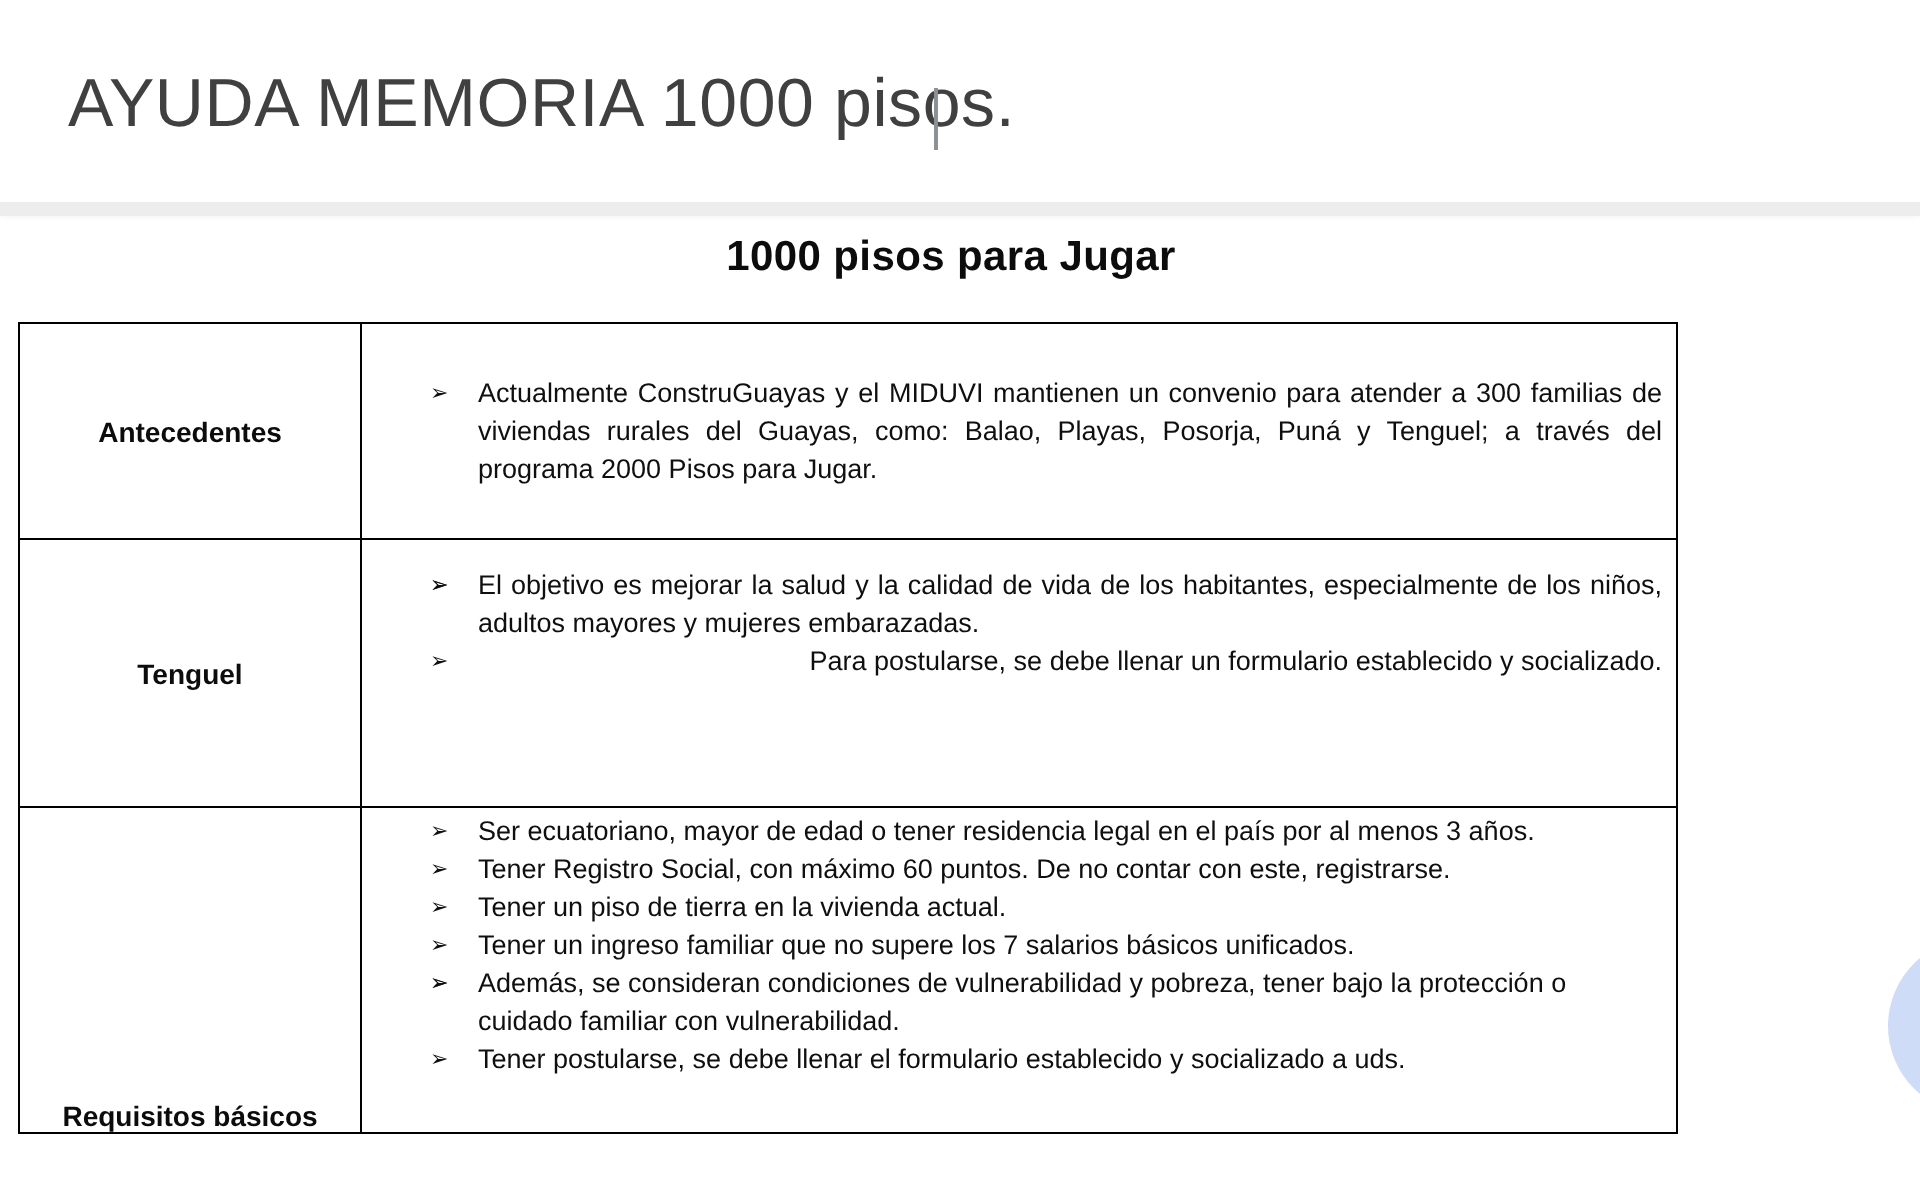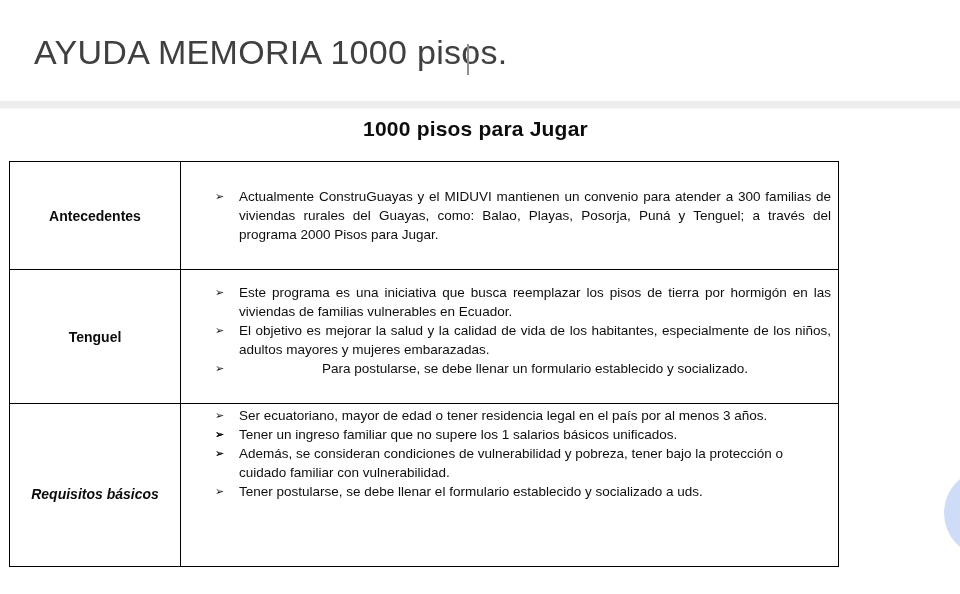--- a/index.html
+++ b/index.html
@@ -52,39 +52,39 @@
   }
   .cell { box-sizing:border-box; }
   .b-right  { border-right:1.5px solid #000000; }
   .b-bottom { border-bottom:1.5px solid #000000; }
 
   .label-cell {
     display:flex; align-items:center; justify-content:center;
     font-weight:bold; font-size:14px; color:#0c0c0c;
     text-align:center;
   }
-  .label-cell.top-aligned { align-items:center; padding-top:18px;font-style:italic; }
+  .label-cell.top-aligned { align-items:flex-end; padding-top:18px; }
 
   .content-cell {
     padding:0 7px 0 31px;
     font-size:13.5px; line-height:19px;
     color:#0f0f0f;
   }
   .content-cell.v-center { display:flex; flex-direction:column; justify-content:center; }
   .content-cell.pad-top-md { padding-top:13px; }
   .content-cell.pad-top-xs { padding-top:2px; }
 
   .item { position:relative; padding-left:27px; }
   .justify .item { text-align:justify; }
   .glyph {
     position:absolute; left:3px; top:1px;
     font-size:11px; line-height:17px; color:#0f0f0f;
     font-family:"DejaVu Sans", sans-serif;
   }
-  .continuation { text-align:center; }
+  .continuation { text-align:right; }
 
   
   .floating-circle {
     position:absolute; left:944px; top:469px;
     width:88px; height:88px; border-radius:50%;
     background:#cfdcf7;
   }
 </style>
 </head>
 <body>
@@ -107,21 +107,20 @@
       <span>Actualmente ConstruGuayas y el MIDUVI mantienen un convenio para atender a 300 familias de viviendas rurales del Guayas, como: Balao, Playas, Posorja, Puná y Tenguel; a través del programa 2000 Pisos para Jugar.</span>
     </div>
   </div>
 
   <div class="cell label-cell b-right b-bottom">
     <span>Tenguel</span>
   </div>
   <div class="cell content-cell pad-top-md justify b-bottom">
     <div class="item">
       <span class="glyph">➢</span>
-      <span>Este programa es una iniciativa que busca reemplazar los pisos de tierra por hormigón en las viviendas de familias vulnerables en Ecuador.</span>
     </div>
     <div class="item">
       <span class="glyph">➢</span>
       <span>El objetivo es mejorar la salud y la calidad de vida de los habitantes, especialmente de los niños, adultos mayores y mujeres embarazadas.</span>
     </div>
     <div class="item">
       <span class="glyph">➢</span>
       <div class="continuation">Para postularse, se debe llenar un formulario establecido y socializado.</div>
     </div>
   </div>
@@ -129,27 +128,29 @@
   <div class="cell label-cell top-aligned b-right">
     <span>Requisitos básicos</span>
   </div>
   <div class="cell content-cell pad-top-xs">
     <div class="item">
       <span class="glyph">➢</span>
       <span>Ser ecuatoriano, mayor de edad o tener residencia legal en el país por al menos 3 años.</span>
     </div>
     <div class="item">
       <span class="glyph">➢</span>
+      <span>Tener Registro Social, con máximo 60 puntos. De no contar con este, registrarse.</span>
     </div>
     <div class="item">
       <span class="glyph">➢</span>
+      <span>Tener un piso de tierra en la vivienda actual.</span>
     </div>
     <div class="item">
       <span class="glyph">➢</span>
-      <span>Tener un ingreso familiar que no supere los 1 salarios básicos unificados.</span>
+      <span>Tener un ingreso familiar que no supere los 7 salarios básicos unificados.</span>
     </div>
     <div class="item">
       <span class="glyph">➢</span>
     </div>
     <div class="item">
       <span class="glyph">➢</span>
       <span>Además, se consideran condiciones de vulnerabilidad y pobreza, tener bajo la protección o cuidado familiar con vulnerabilidad.</span>
     </div>
     <div class="item">
       <span class="glyph">➢</span>

